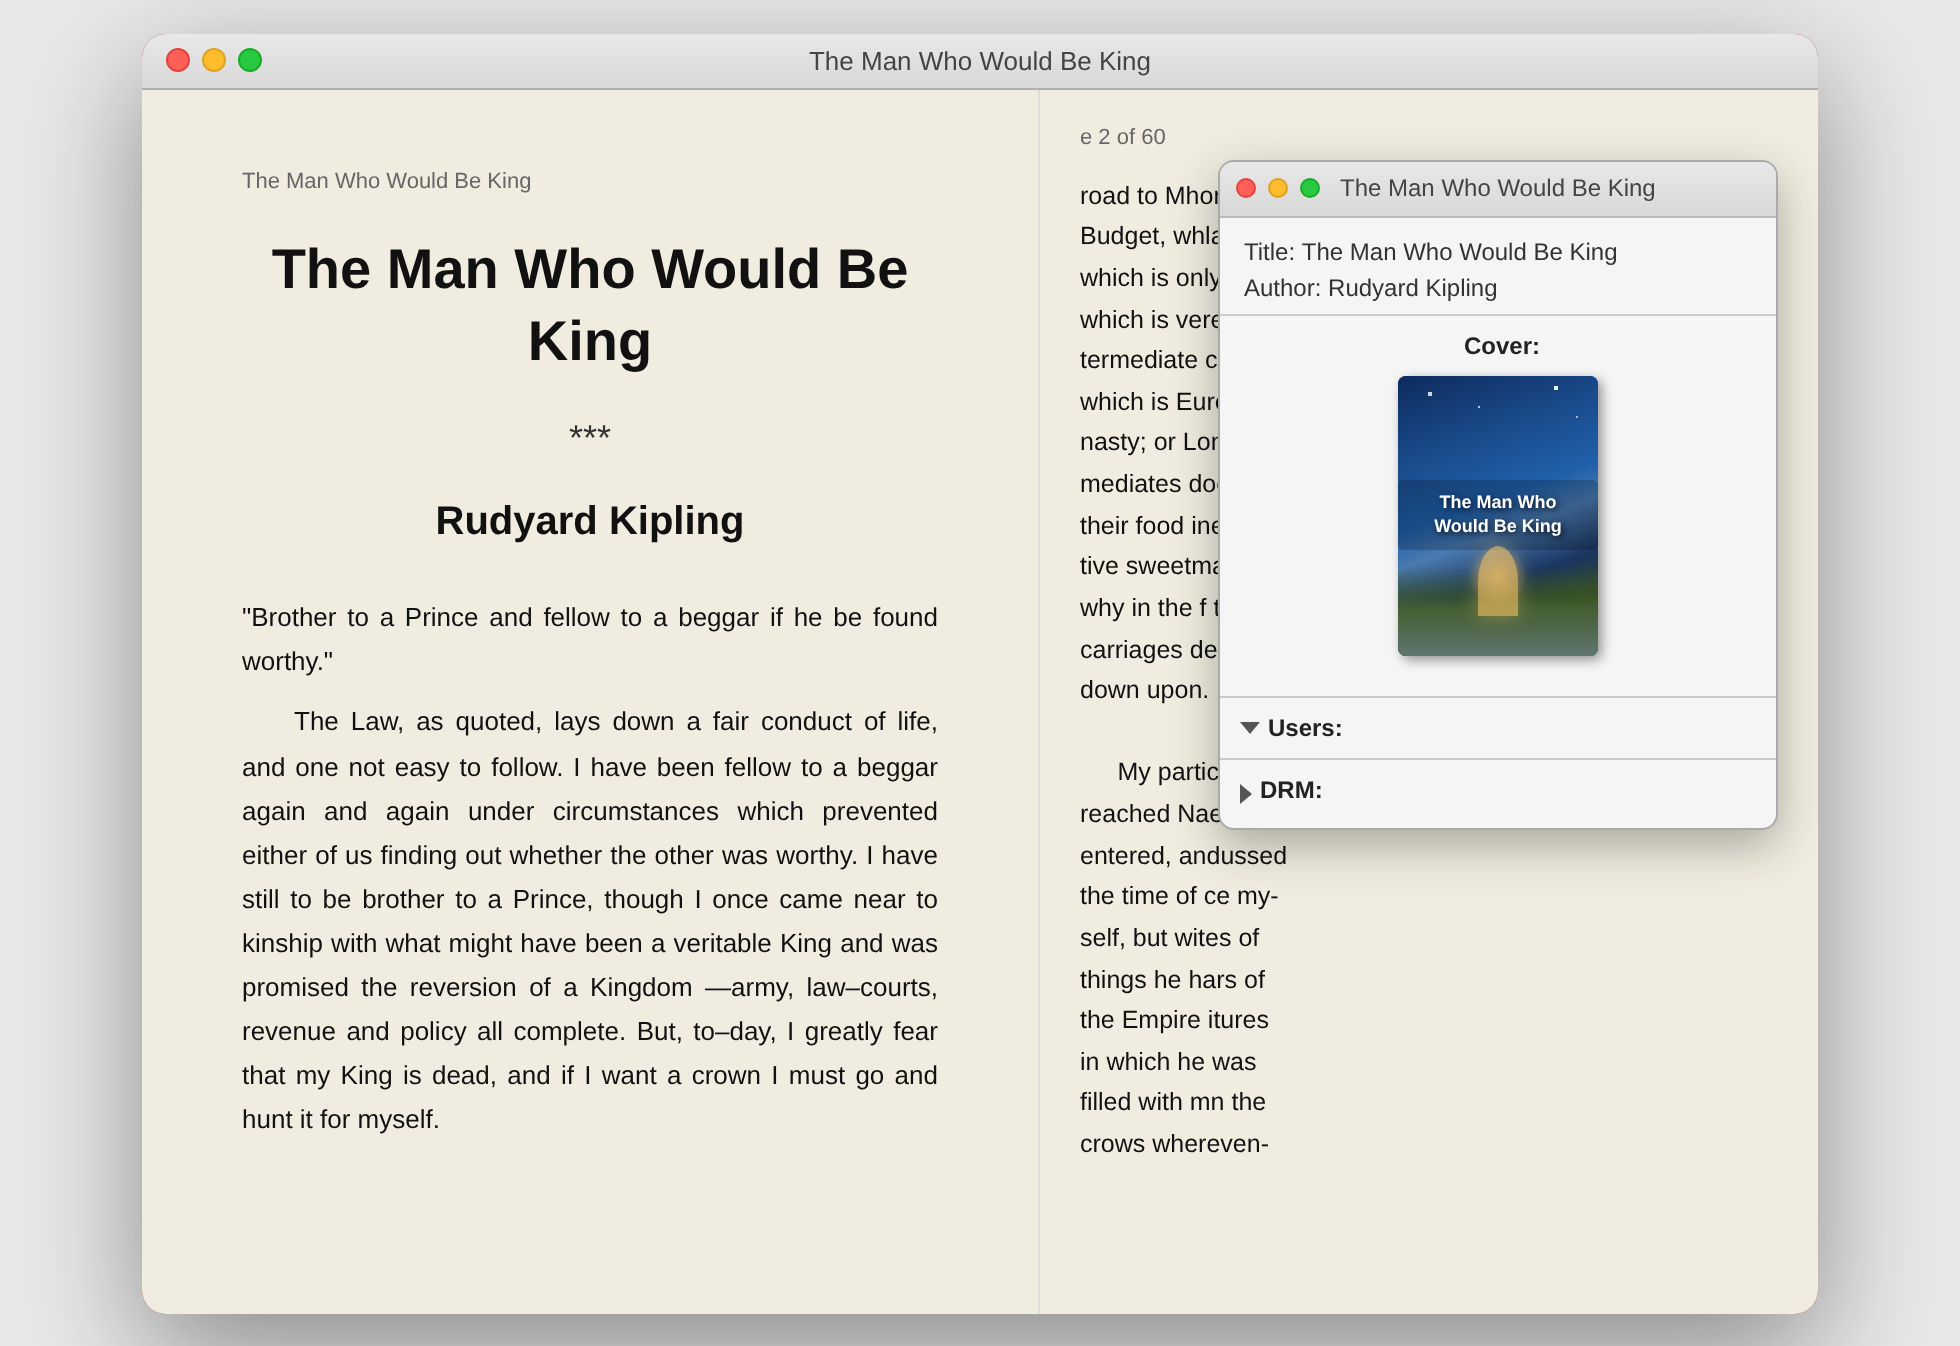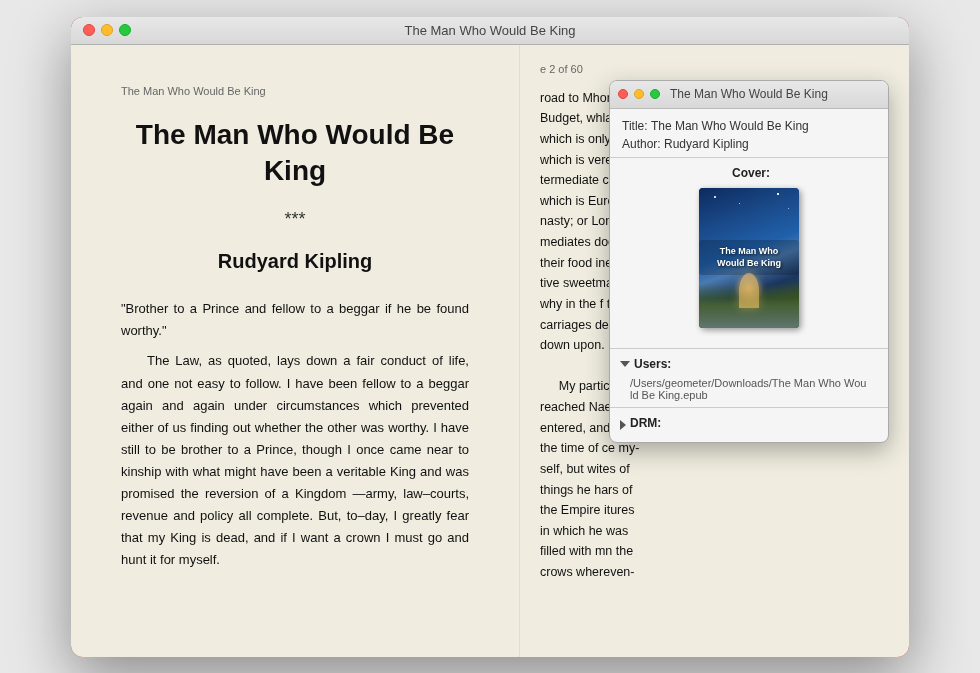--- a/index.html
+++ b/index.html
@@ -432,21 +432,20 @@
           </div>
         </div>
 
         <div class="divider"></div>
 
         <div class="files-section">
           <div class="popup-section-header">
             <div class="triangle"></div>
             <span>Users:</span>
           </div>
-          <div class="files-path">/Users/geometer/Downloads/The Man Who Would Be King.epub</div>
         </div>
 
         <div class="divider"></div>
 
         <div class="drm-section">
           <div class="drm-triangle"></div>
           <span>DRM:</span>
         </div>
       </div>
     </div>

